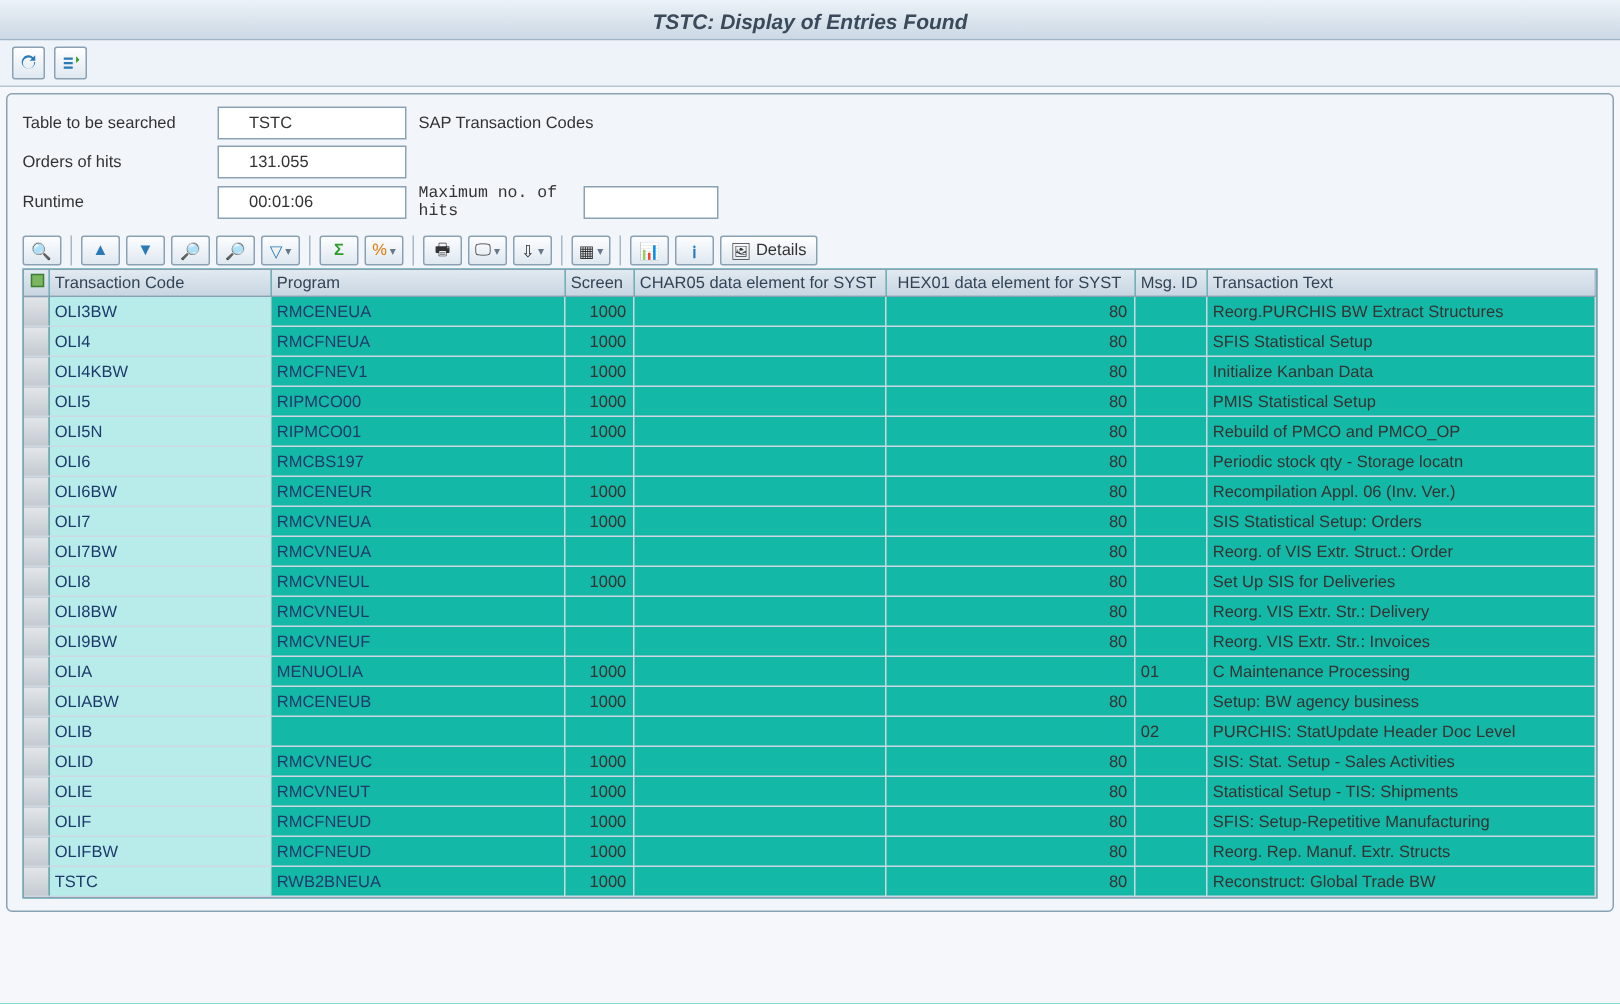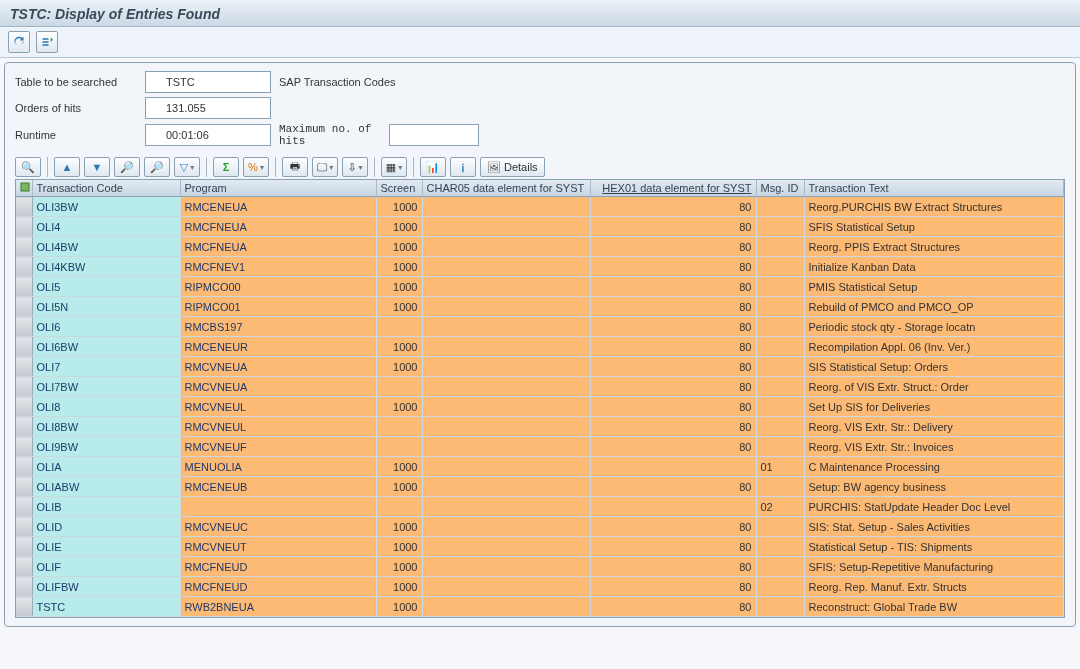--- a/index.html
+++ b/index.html
@@ -12,20 +12,21 @@
     width: 1080px;
   }
   .title-bar {
     background: linear-gradient(#ecf2f8, #cbd8e4);
     border-bottom: 1px solid #9eb4c7;
     padding: 6px 10px 4px 10px;
     font-size: 14px;
     font-weight: bold;
     font-style: italic;
     color: #3a4a5a;
+    text-align: center;
   }
   .toolbar-strip {
     background: #edf3f9;
     border-bottom: 1px solid #b9c6d3;
     padding: 4px 8px;
     display: flex;
     gap: 6px;
   }
   .content {
     padding: 8px 10px;
@@ -75,21 +76,21 @@
     position:relative;
   }
   .tbtn .drop {
     font-size:8px;
     margin-left:2px;
     color:#66788a;
   }
   .tbtn span.icon { display:inline-flex; align-items:center; justify-content:center;}
   .grid-wrap {
     border: 1px solid #8aa1b4;
-    background:#fdba74;
+    background:#14b8a6;
   }
   table.alv {
     border-collapse: collapse;
     width: 100%;
     table-layout: fixed;
   }
   table.alv th {
     background: linear-gradient(#e2eaf1,#c8d5e2);
     border-right: 1px solid #aab9c8;
     border-bottom: 1px solid #8aa1b4;
@@ -251,21 +252,21 @@
         <tr>
           <th class="row-sel" style="text-align:center;">
             <svg width="10" height="10" viewBox="0 0 10 10">
                 <rect x="1" y="1" width="8" height="8" fill="#7bb661" stroke="#3b7f2c"></rect>
               </svg>
           </th>
           <th>Transaction Code</th>
           <th>Program</th>
           <th style="text-align:left;">Screen</th>
           <th>CHAR05 data element for SYST</th>
-          <th style="text-align:right;text-decoration:underline;">HEX01 data element for SYST</th>
+          <th style="text-align:center;">HEX01 data element for SYST</th>
           <th>Msg. ID</th>
           <th>Transaction Text</th>
         </tr>
       </thead>
       <tbody id="tb">
           <tr class="row-sel-body">
             <td></td>
             <td class="tcode">OLI3BW</td>
             <td>RMCENEUA</td>
             <td class="num">1000</td>
@@ -279,30 +280,20 @@
             <td class="tcode">OLI4</td>
             <td>RMCFNEUA</td>
             <td class="num">1000</td>
             <td class="txt"></td>
             <td class="num">80</td>
             <td class="txt"></td>
             <td class="txt">SFIS Statistical Setup</td>
           </tr>
           <tr class="row-sel-body">
             <td></td>
-            <td class="tcode">OLI4BW</td>
-            <td>RMCFNEUA</td>
-            <td class="num">1000</td>
-            <td class="txt"></td>
-            <td class="num">80</td>
-            <td class="txt"></td>
-            <td class="txt">Reorg. PPIS Extract Structures</td>
-          </tr>
-          <tr class="row-sel-body">
-            <td></td>
             <td class="tcode">OLI4KBW</td>
             <td>RMCFNEV1</td>
             <td class="num">1000</td>
             <td class="txt"></td>
             <td class="num">80</td>
             <td class="txt"></td>
             <td class="txt">Initialize Kanban Data</td>
           </tr>
           <tr class="row-sel-body">
             <td></td>

